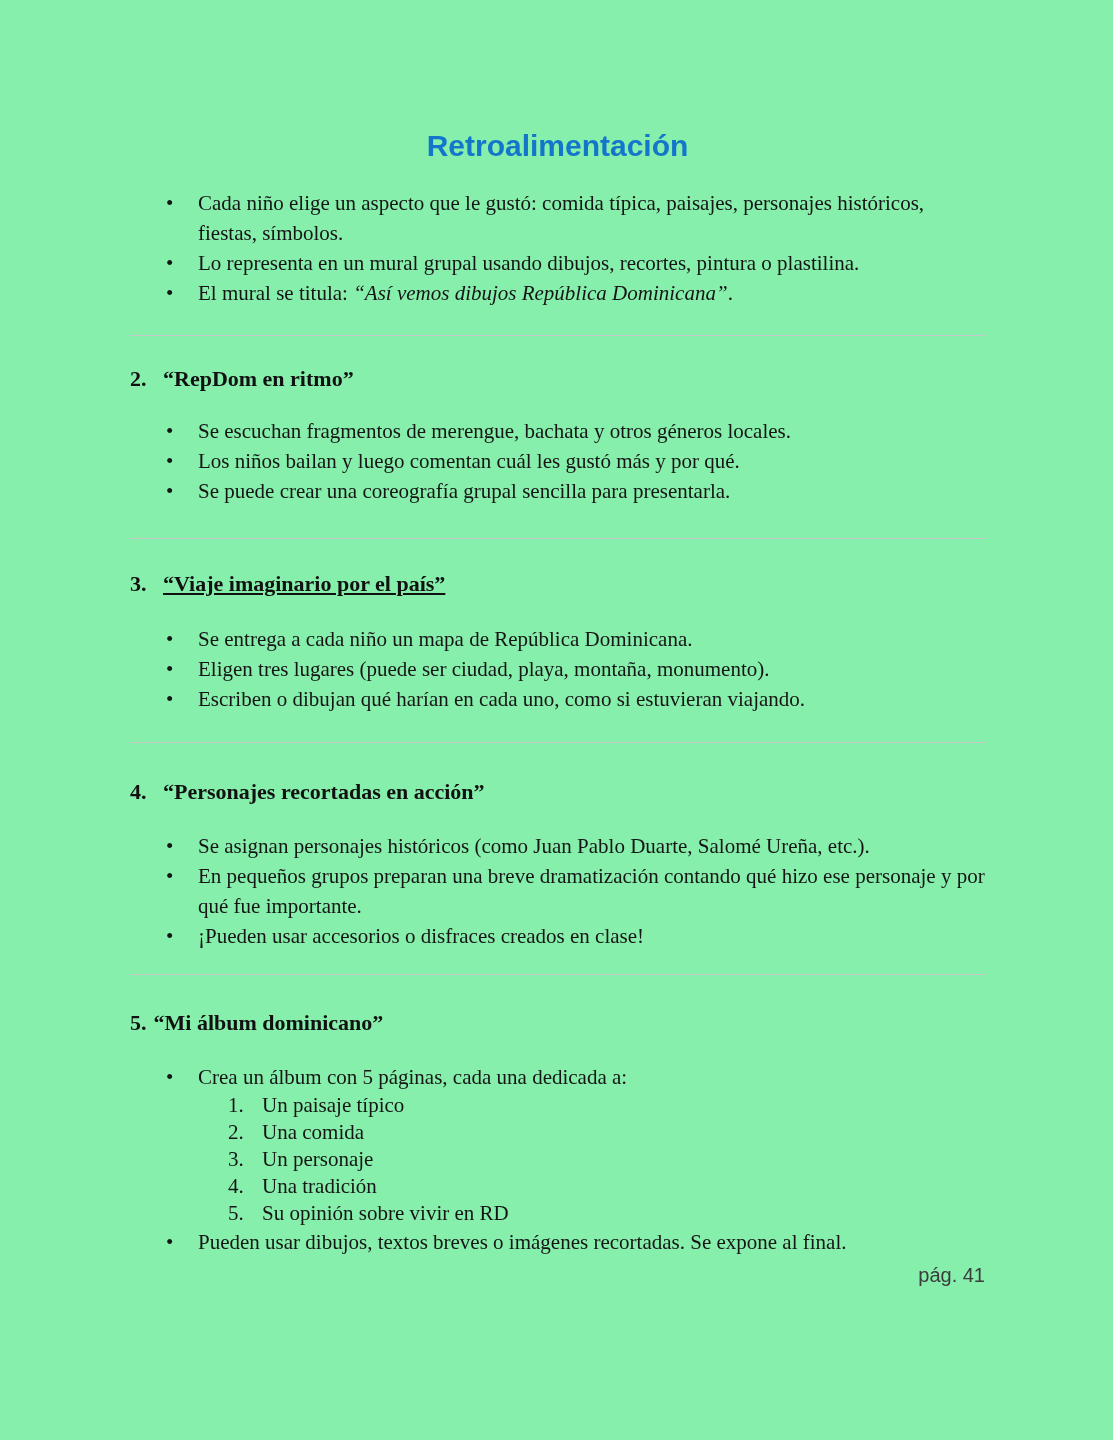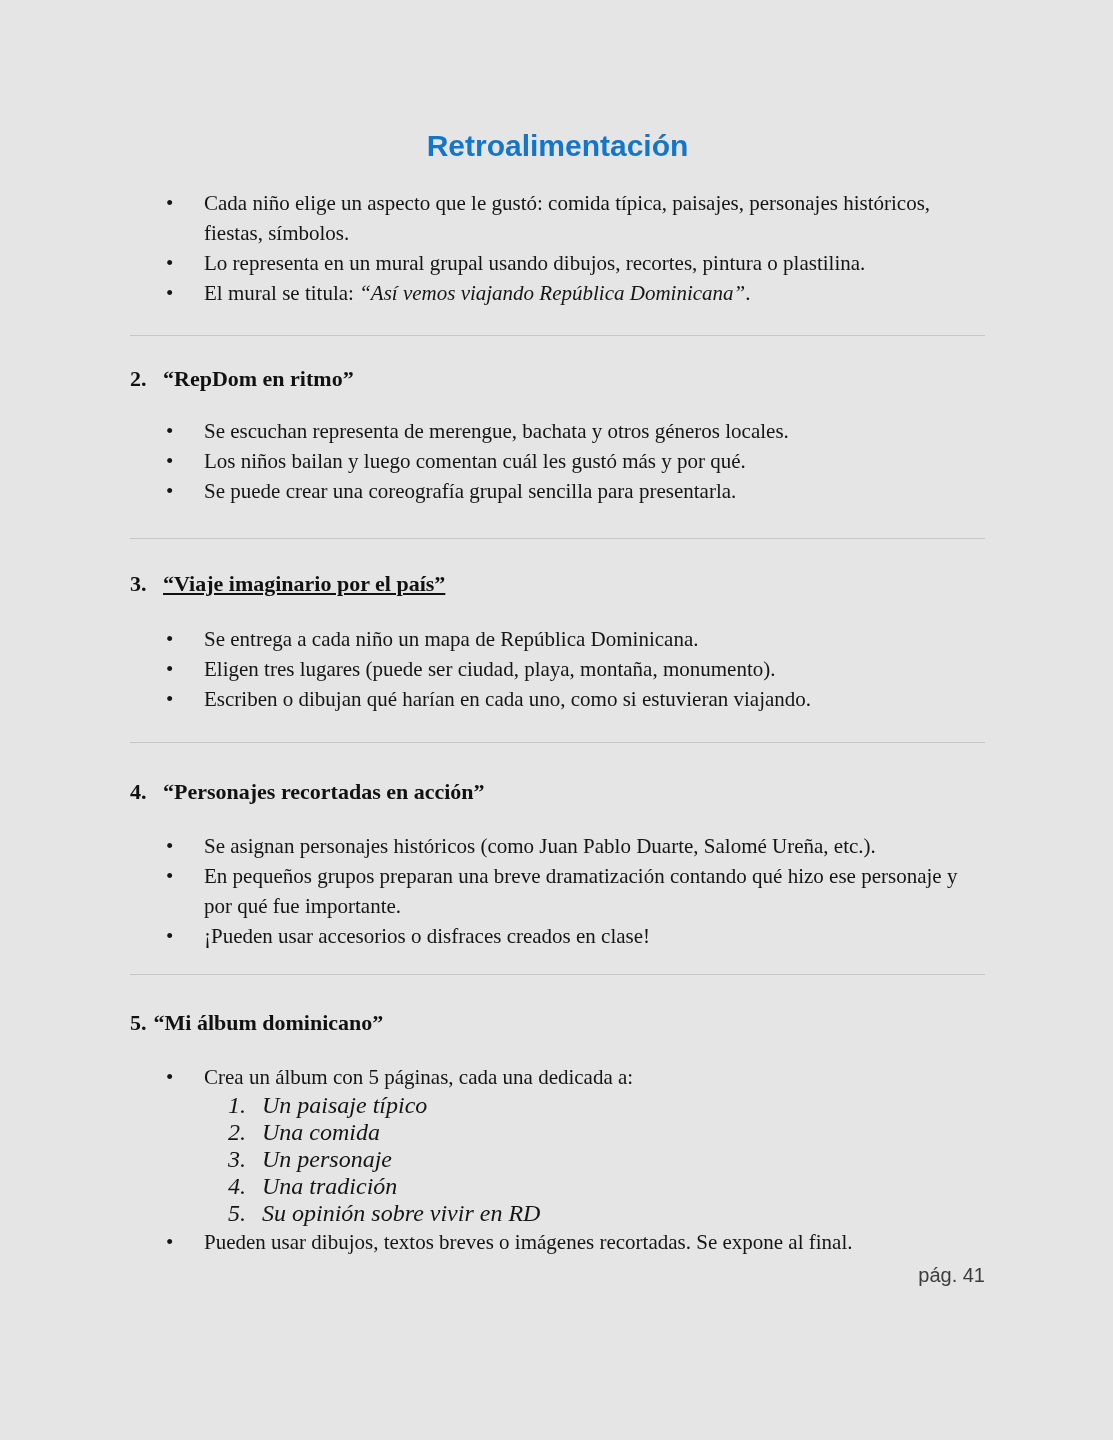--- a/index.html
+++ b/index.html
@@ -5,21 +5,21 @@
   html, body { margin: 0; padding: 0; background: #ffffff; }
   body {
     width: 1113px; height: 1440px;
     overflow: hidden;
     font-family: "Liberation Serif", serif;
     color: #151515;
   }
   .page {
     position: relative;
     width: 1113px; height: 1440px;
-    background: #e5e5e5;
+    background: #86efac;
     box-sizing: border-box;
   }
   .content {
     box-sizing: border-box;
     padding: 0 128px 0 130px;
   }
   .doc-title {
     margin: 0;
     padding-top: 126px;
     text-align: center;
@@ -49,31 +49,30 @@
     font-size: 21px;
     line-height: 30px;
   }
   .marker {
     flex: none;
     width: 68px;
     padding-left: 36px;
     box-sizing: border-box;
     font-size: 21px;
   }
-  .runs { flex: 1; min-width: 0; margin-left: 6px; }
+  .runs { flex: 1; min-width: 0; }
   .runs em { font-style: italic; }
   .sublist {
     width: 100%;
     box-sizing: border-box;
     padding-left: 98px;
   }
   .subitem {
-    font-size: 24px;
+    font-size: 21px;
     line-height: 27px;
-    font-style: italic;
   }
   .sub-num {
     display: inline-block;
     width: 34px;
   }
   hr.divider {
     border: none;
     border-top: 1px solid #c6c6c6;
     height: 0;
     margin: 0;
@@ -98,29 +97,29 @@
           <li>
             <span class="marker">•</span>
             <span class="runs"><span>Cada niño elige un aspecto que le gustó: comida típica, paisajes, personajes históricos, fiestas, símbolos.</span></span>
           </li>
           <li>
             <span class="marker">•</span>
             <span class="runs"><span>Lo representa en un mural grupal usando dibujos, recortes, pintura o plastilina.</span></span>
           </li>
           <li>
             <span class="marker">•</span>
-            <span class="runs"><span>El mural se titula: </span><em>“Así vemos viajando República Dominicana”</em><span>.</span></span>
+            <span class="runs"><span>El mural se titula: </span><em>“Así vemos dibujos República Dominicana”</em><span>.</span></span>
           </li>
         </ul>
         <hr class="divider" style="margin-top: 27px;">
         <h2 class="sec-heading" style="margin-top: 28px;"><span class="sec-num wide">2.</span><span>“RepDom en ritmo”</span></h2>
         <ul class="bullets" style="margin-top: 22px;">
           <li>
             <span class="marker">•</span>
-            <span class="runs"><span>Se escuchan representa de merengue, bachata y otros géneros locales.</span></span>
+            <span class="runs"><span>Se escuchan fragmentos de merengue, bachata y otros géneros locales.</span></span>
           </li>
           <li>
             <span class="marker">•</span>
             <span class="runs"><span>Los niños bailan y luego comentan cuál les gustó más y por qué.</span></span>
           </li>
           <li>
             <span class="marker">•</span>
             <span class="runs"><span>Se puede crear una coreografía grupal sencilla para presentarla.</span></span>
           </li>
         </ul>

